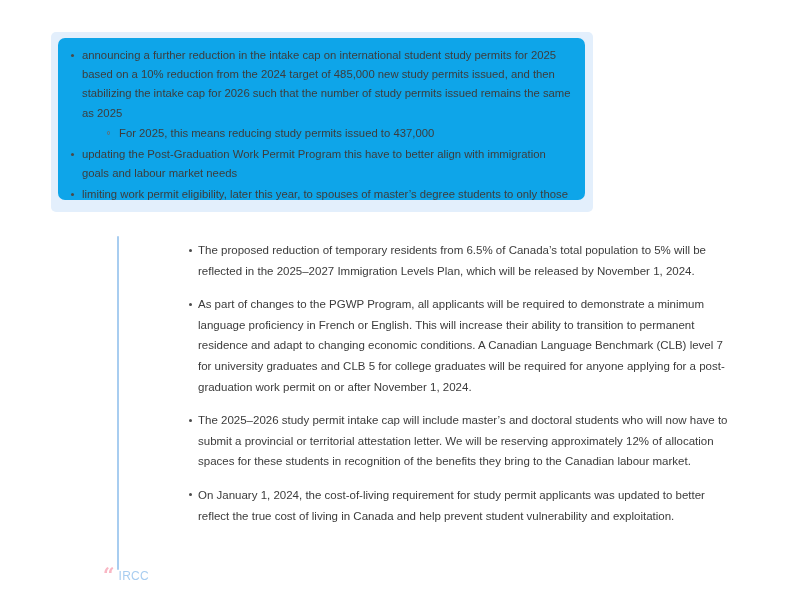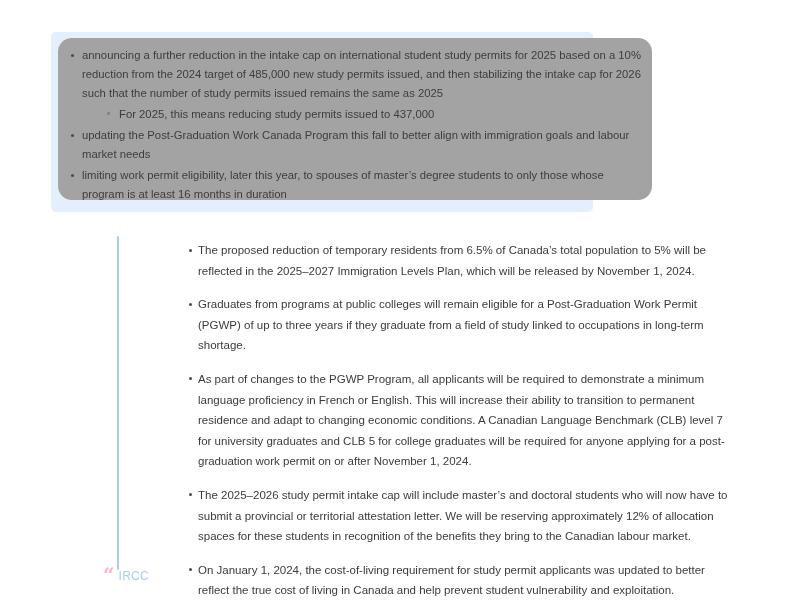--- a/index.html
+++ b/index.html
@@ -25,24 +25,24 @@
     width: 542px;
     height: 180px;
     background: #e3effc;
     border-radius: 5px;
     box-sizing: border-box;
   }
   .callout-card {
     position: absolute;
     left: 7px;
     top: 6px;
-    width: 594px;
+    width: 527px;
     height: 162px;
-    background: #a3a3a3;
-    border-radius: 14px;
+    background: #0ea5e9;
+    border-radius: 7px;
     box-sizing: border-box;
     overflow: hidden;
   }
 
   ul.bullets {
     list-style: none;
     margin: 0;
     padding: 0;
   }
   ul.bullets > li {
@@ -176,41 +176,38 @@
       <ul class="bullets">
         <li>
           <span>announcing a further reduction in the intake cap on international student study permits for 2025 based on a 10% reduction from the 2024 target of 485,000 new study permits issued, and then stabilizing the intake cap for 2026 such that the number of study permits issued remains the same as 2025</span>
           <ul class="sub-bullets">
             <li>
               <span>For 2025, this means reducing study permits issued to 437,000</span>
             </li>
           </ul>
         </li>
         <li>
-          <span>updating the Post-Graduation Work Canada Program this fall to better align with immigration goals and labour market needs</span>
+          <span>updating the Post-Graduation Work Permit Program this have to better align with immigration goals and labour market needs</span>
         </li>
         <li>
           <span>limiting work permit eligibility, later this year, to spouses of master’s degree students to only those whose program is at least 16 months in duration</span>
         </li>
 
       </ul>
     </div>
   </div>
 </div>
 
 <div class="quote-block">
   <div class="quote-bar"></div>
   <ul class="quote-list">
     <li>
       <span>The proposed reduction of temporary residents from 6.5% of Canada’s total population to 5% will be reflected in the 2025–2027 Immigration Levels Plan, which will be released by November 1, 2024.</span>
     </li>
     <li>
-      <span>Graduates from programs at public colleges will remain eligible for a Post-Graduation Work Permit (PGWP) of up to three years if they graduate from a field of study linked to occupations in long-term shortage.</span>
-    </li>
-    <li>
       <span>As part of changes to the PGWP Program, all applicants will be required to demonstrate a minimum language proficiency in French or English. This will increase their ability to transition to permanent residence and adapt to changing economic conditions. A Canadian Language Benchmark (CLB) level 7 for university graduates and CLB 5 for college graduates will be required for anyone applying for a post-graduation work permit on or after November 1, 2024.</span>
     </li>
     <li>
       <span>The 2025–2026 study permit intake cap will include master’s and doctoral students who will now have to submit a provincial or territorial attestation letter. We will be reserving approximately 12% of allocation spaces for these students in recognition of the benefits they bring to the Canadian labour market.</span>
     </li>
     <li>
       <span>On January 1, 2024, the cost-of-living requirement for study permit applicants was updated to better reflect the true cost of living in Canada and help prevent student vulnerability and exploitation.</span>
     </li>
 
   </ul>

